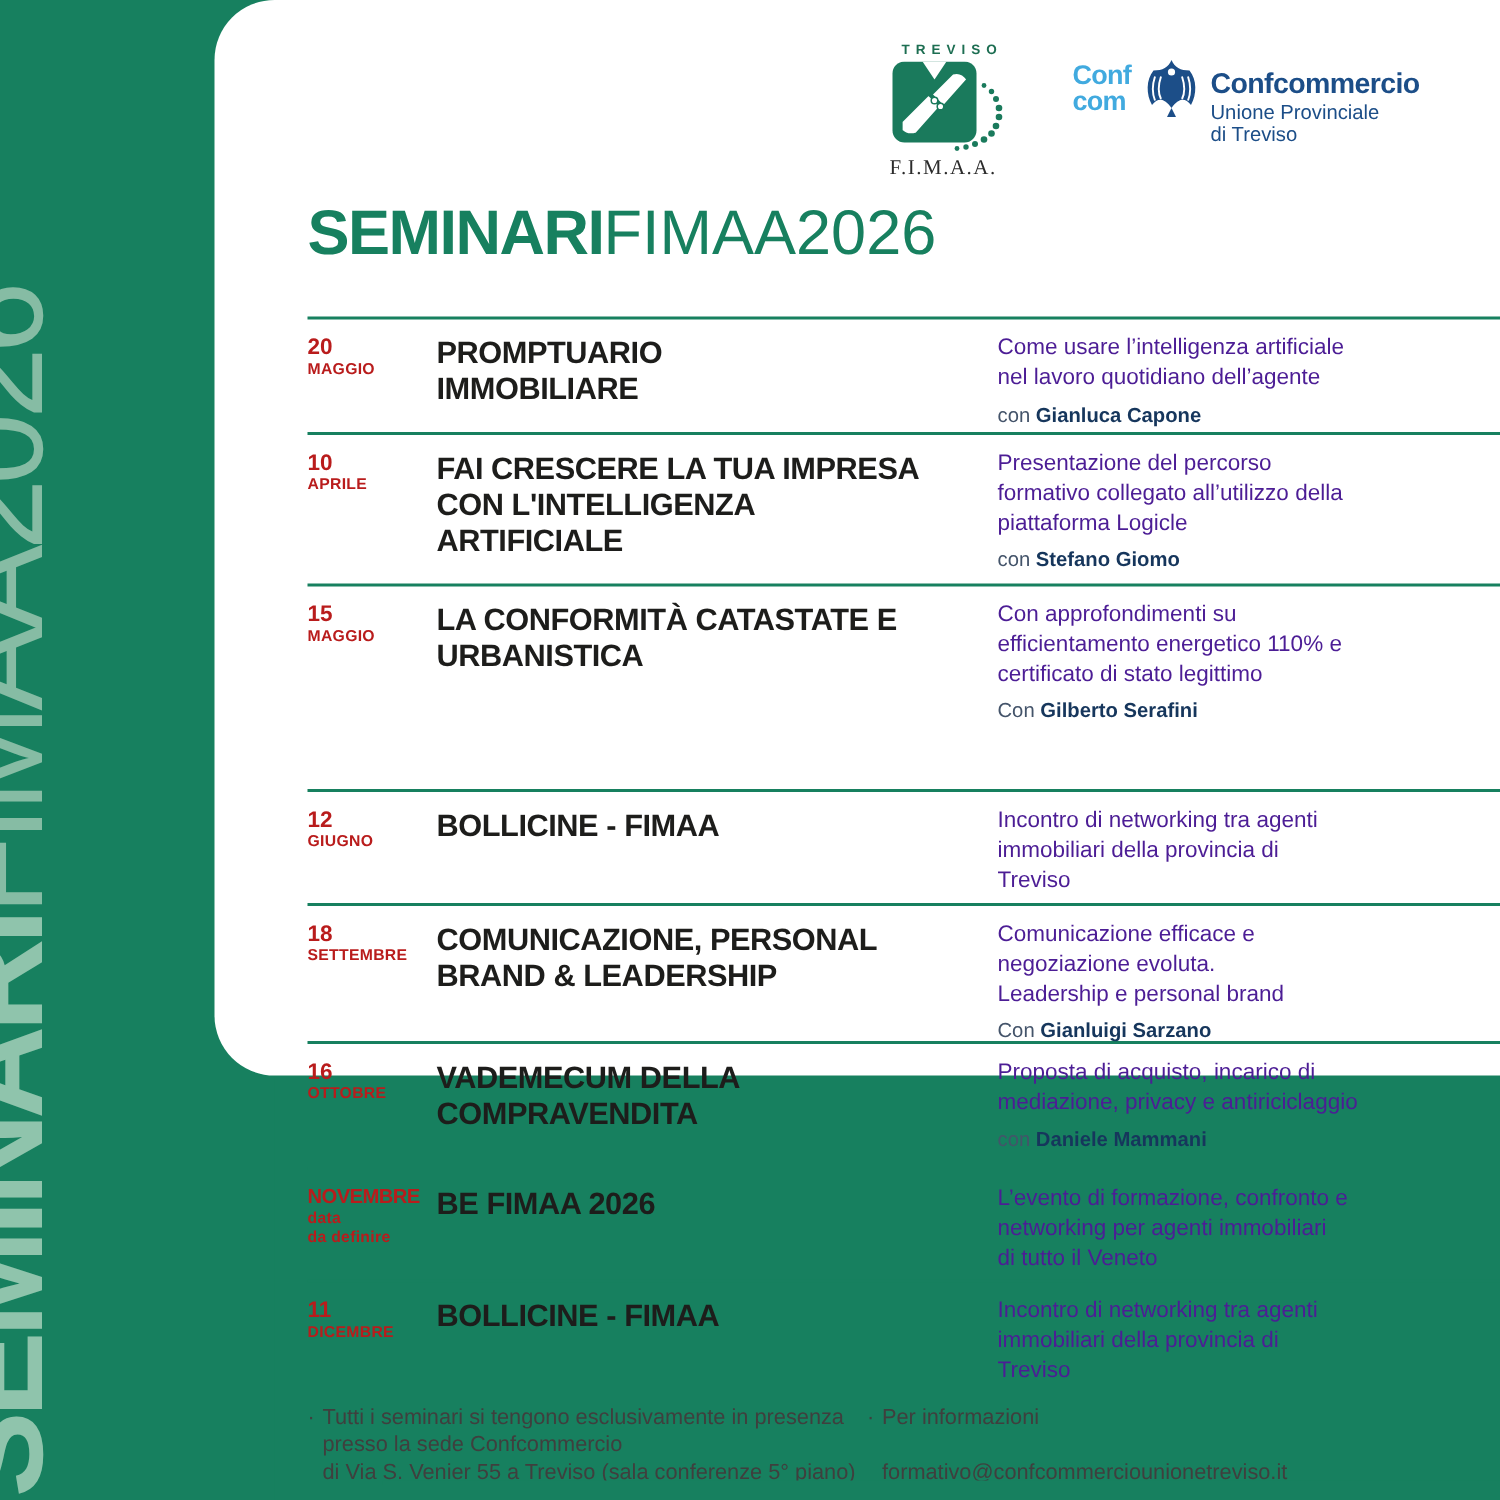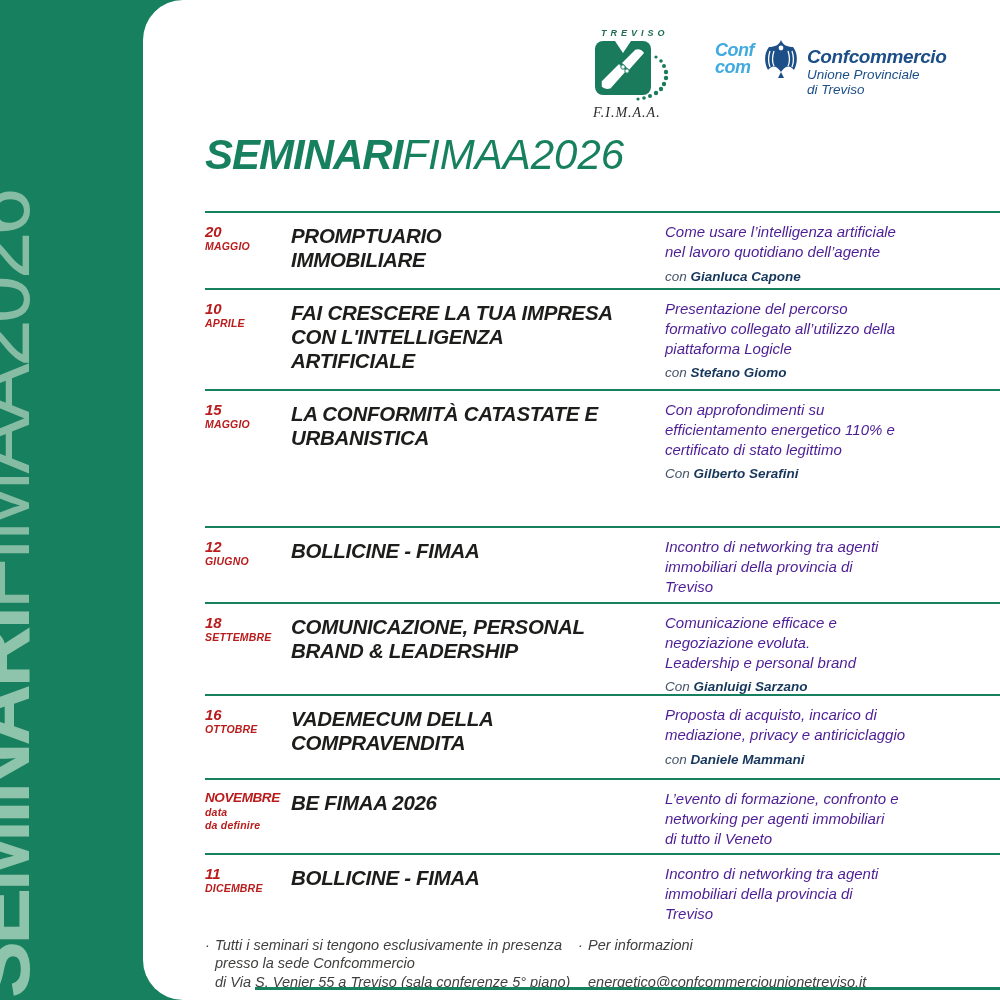--- a/index.html
+++ b/index.html
@@ -19,24 +19,23 @@
     transform-origin:0 100%;
     transform:rotate(-90deg);
     white-space:nowrap;
     font-size:86px;line-height:1.05;letter-spacing:-4px;
   }
   .sv-bold{font-weight:bold;color:#8FC4AC;}
   .sv-light{font-weight:normal;color:#86BCA4;}
   .sv-year{font-weight:normal;color:#86BCA4;}
   
   .content{
-    position:absolute;left:143px;top:0;right:0;height:1000px;
+    position:absolute;left:143px;top:0;right:0;height:717px;
     background:#ffffff;
     border-radius:40px 0 0 40px;
-    font-style:italic;
   }
   .main{padding-left:62px;}
   
   .logo-fimaa{position:absolute;left:450px;top:28px;width:110px;text-align:left;}
   .fimaa-treviso{font-size:9px;font-weight:bold;letter-spacing:4px;color:#1D6E52;margin-left:8px;}
   .fimaa-art{position:relative;width:100px;height:62px;margin-top:3px;}
   .fimaa-name{font-family:"Liberation Serif", serif;font-size:14px;color:#2b2b2b;letter-spacing:1px;margin-top:2px;}
   .logo-confcom{
     position:absolute;left:572px;top:42px;
     font-size:18px;font-weight:bold;line-height:.92;color:#41AADF;letter-spacing:-.5px;
@@ -293,20 +292,20 @@
         </div>
         <div class="footer-note">
           <span class="footer-bullet">·</span>
           <span class="footer-lines">Tutti i seminari iniziano alle ore 9:30</span>
         </div>
       </div>
       <div class="footer-col-right">
         <div class="footer-note">
           <span class="footer-bullet">·</span>
           <span class="footer-lines"><span>Per informazioni</span><br>
-          <span>energetico@confcommerciounionetreviso.it</span></span>
+          <span>formativo@confcommerciounionetreviso.it</span></span>
         </div>
       </div>
     </div>
   </div>
 </div>
 
 <div class="bottom-rule"></div>
 
 </body></html>

